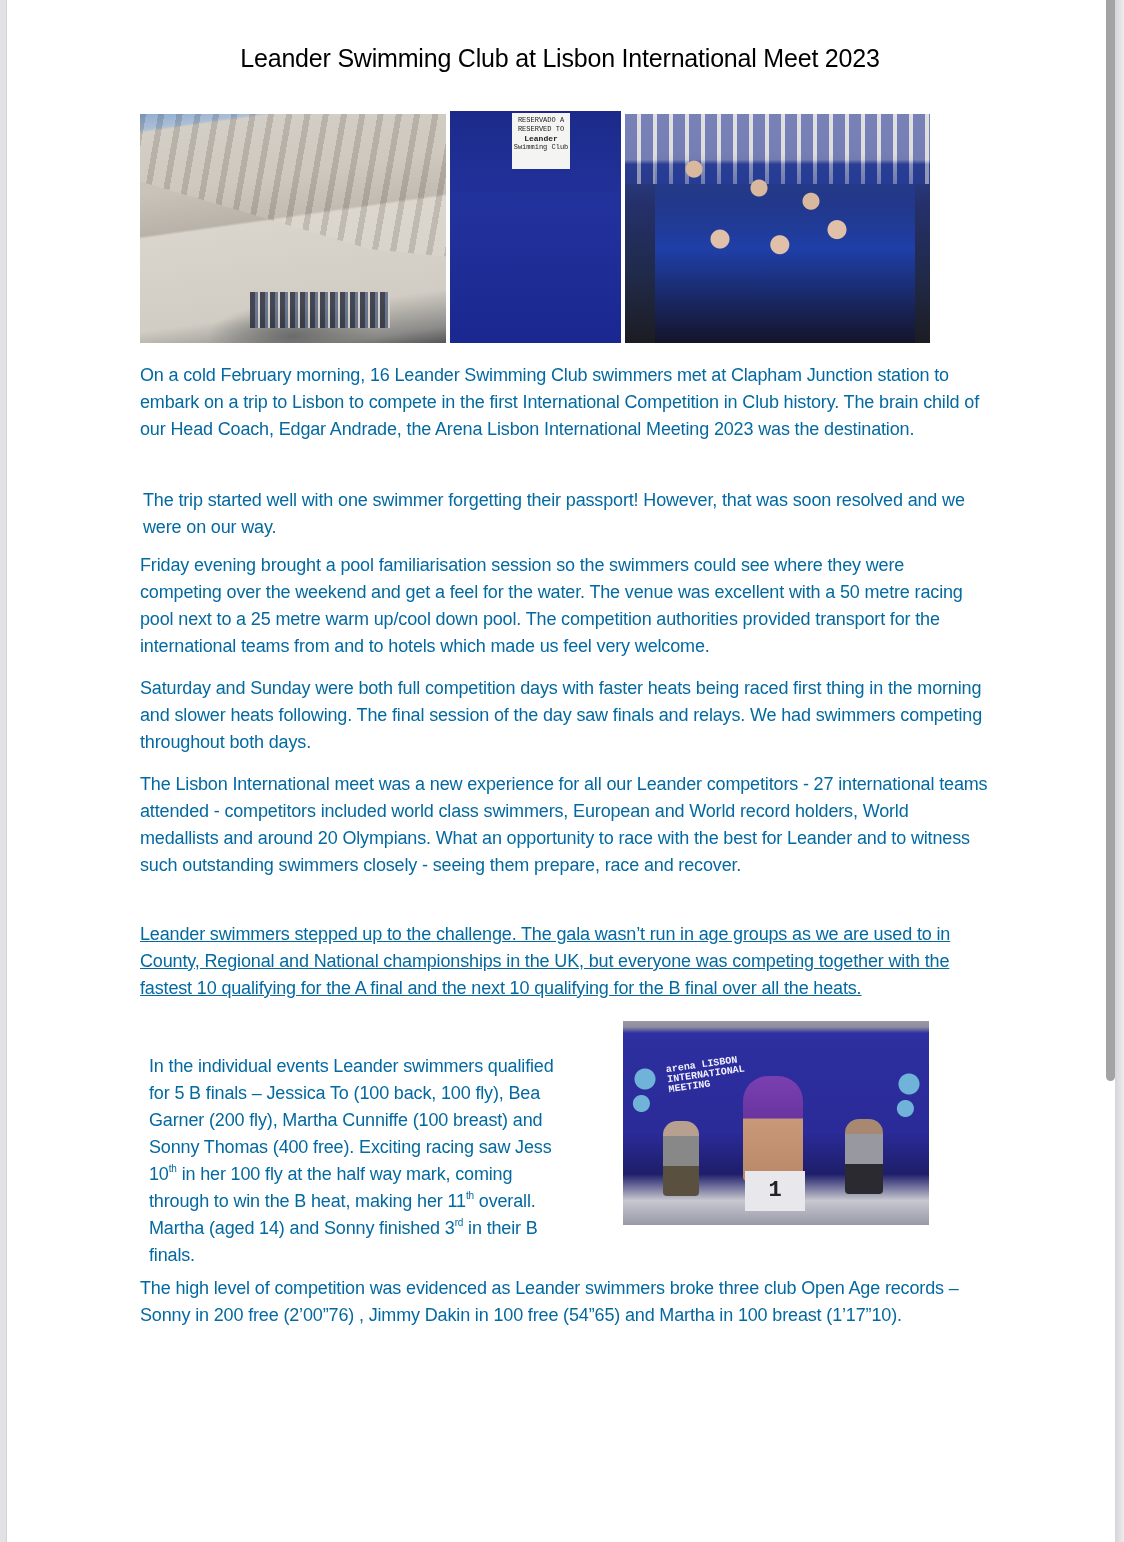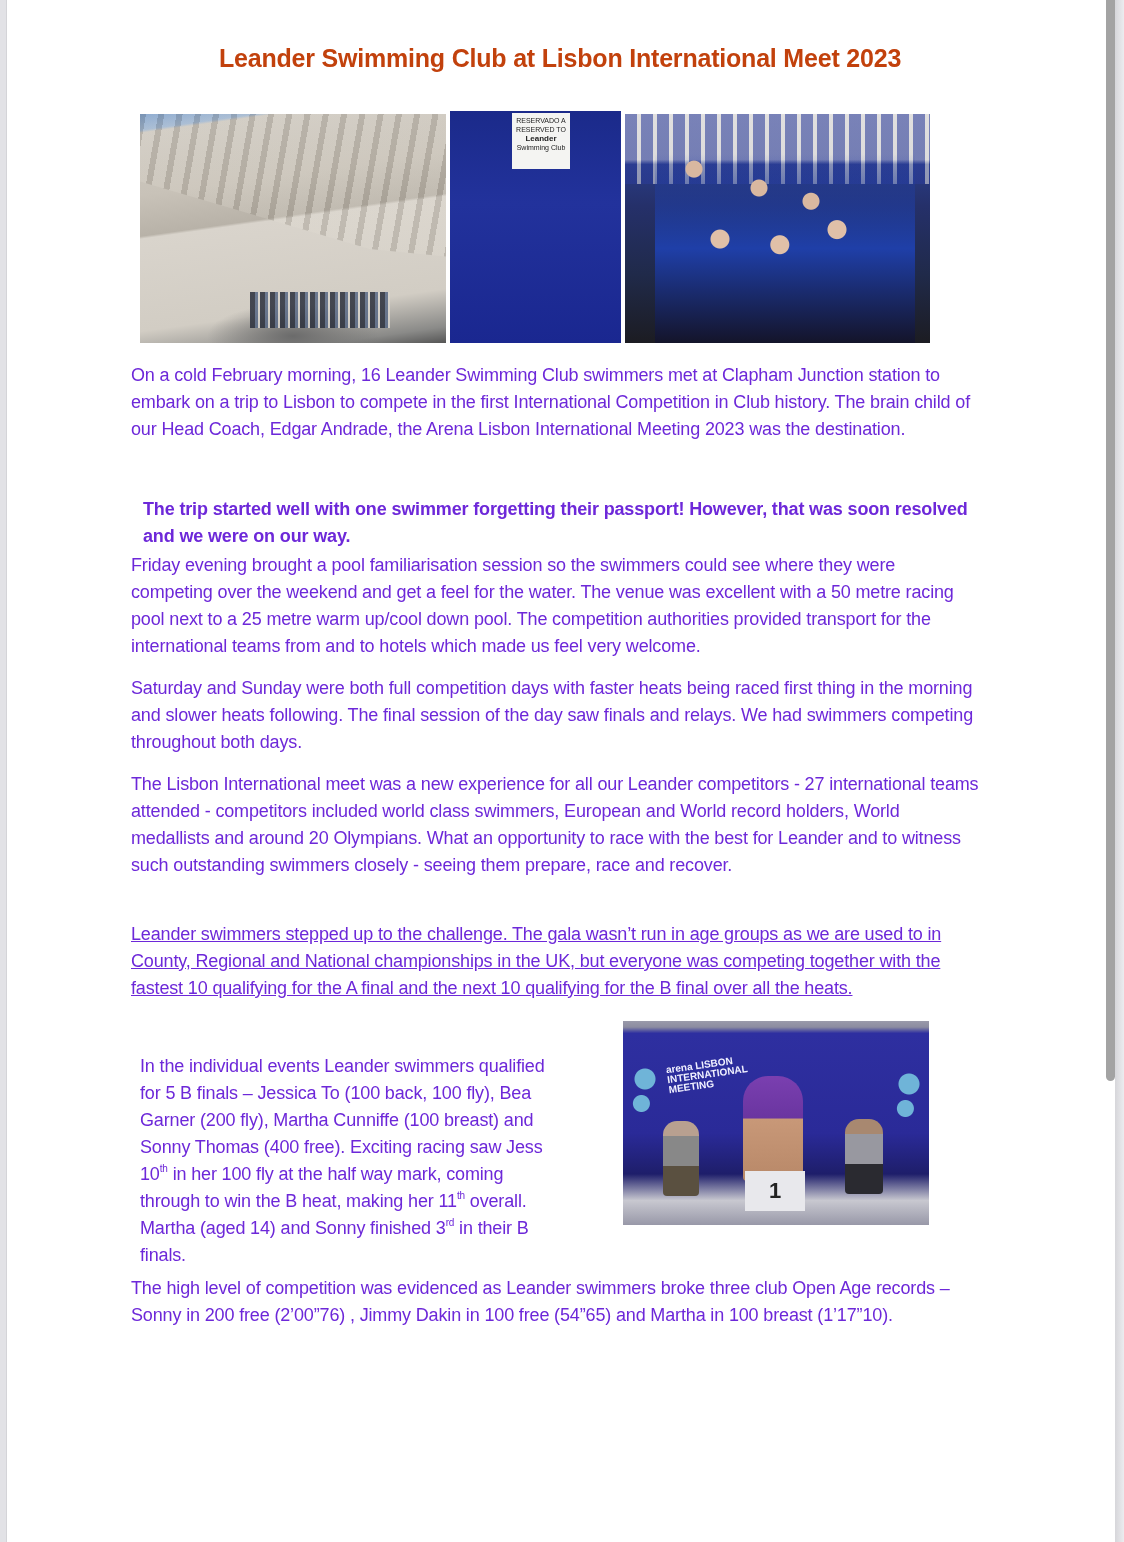--- a/index.html
+++ b/index.html
@@ -19,23 +19,23 @@
   .right-gutter {
     position: absolute; left: 1115px; top: 0; width: 9px; height: 1542px;
     background: linear-gradient(to right, #d6d6da, #ececef);
   }
   .scroll-thumb {
     position: absolute; left: 1106px; top: 0; width: 9px; height: 1081px;
     background: #a3a3a3; border-radius: 0 0 5px 5px;
   }
   .title {
     position: absolute; left: 0; top: 44px; width: 1120px; text-align: center;
-    font-weight: bold; font-size: 25px; color: #c2410c; letter-spacing: -0.2px;
+    font-weight: normal; font-size: 25px; color: #000000; letter-spacing: -0.2px;
   }
-  .photo { position: absolute; overflow: hidden; }
+  .photo { position: absolute; overflow: hidden; font-family: Liberation Mono, monospace; }
   .photo-monument {
     left: 140px; top: 114px; width: 306px; height: 229px;
     background:
       radial-gradient(ellipse 40% 20% at 50% 97%, #6b6b6b 0%, transparent 70%),
       linear-gradient(172deg, #7aa0d0 0%, #9db6d4 6%, #cfcac2 7%, #c8c2b8 30%, #b8b2a8 45%, #d9d4cc 46%, #d2cdc4 80%, #8a8a88 94%, #555 100%);
   }
   .photo-monument .statues {
     position: absolute; left: 0; top: 0; width: 306px; height: 150px;
     background:
       repeating-linear-gradient(100deg, rgba(120,112,100,0.25) 0 6px, rgba(230,225,215,0.2) 6px 18px);
@@ -86,21 +86,21 @@
     background:
       radial-gradient(circle at 15% 8%, #d9b8a0 0 8px, transparent 9px),
       radial-gradient(circle at 40% 18%, #d9b8a0 0 8px, transparent 9px),
       radial-gradient(circle at 60% 25%, #d9b8a0 0 8px, transparent 9px),
       radial-gradient(circle at 25% 45%, #e0c0a8 0 9px, transparent 10px),
       radial-gradient(circle at 48% 48%, #e0c0a8 0 9px, transparent 10px),
       radial-gradient(circle at 70% 40%, #e0c0a8 0 9px, transparent 10px),
       linear-gradient(180deg, transparent 0%, #1f3fa8 50%, #14142a 100%);
   }
   .text {
-    position: absolute; left: 131px; font-size: 18px; line-height: 27px; color: #6d28d9;
+    position: absolute; left: 140px; font-size: 18px; line-height: 27px; color: #0369a1;
     letter-spacing: -0.15px;
   }
   .p1 { top: 362px; width: 850px; }
   .p2 { top: 484px; width: 850px; }
   .p3 { top: 552px; width: 850px; }
   .p4 { top: 675px; width: 850px; }
   .p5 { top: 771px; width: 850px; }
   .p6 { top: 921px; width: 850px; text-decoration: underline; }
   .p7 { top: 1044px; width: 420px; }
   .p8 { top: 1275px; width: 850px; }
@@ -159,21 +159,21 @@
     <span>Swimming Club</span>
   </div>
 </div>
 
 <div class="photo photo-team">
   <div class="seats"></div>
   <div class="crowd"></div>
 </div>
 
 <p class="text p1" style="margin:0;">On a cold February morning, 16 Leander Swimming Club swimmers met at Clapham Junction station to embark on a trip to Lisbon to compete in the first International Competition in Club history.  The brain child of our Head Coach, Edgar Andrade, the Arena Lisbon International Meeting 2023 was the destination.</p>
-<p class="text p2" style="margin:12px;font-weight:bold;">The trip started well with one swimmer forgetting their passport!  However, that was soon resolved and we were on our way.</p>
+<p class="text p2" style="margin:3px;">The trip started well with one swimmer forgetting their passport!  However, that was soon resolved and we were on our way.</p>
 <p class="text p3" style="margin:0;">Friday evening brought a pool familiarisation session so the swimmers could see where they were competing over the weekend and get a feel for the water.  The venue was excellent with a 50 metre racing pool next to a 25 metre warm up/cool down pool.  The competition authorities provided transport for the international teams from and to hotels which made us feel very welcome.</p>
 <p class="text p4" style="margin:0;">Saturday and Sunday were both full competition days with faster heats being raced first thing in the morning and slower heats following.  The final session of the day saw finals and relays.  We had swimmers competing throughout both days.</p>
 <p class="text p5" style="margin:0;">The Lisbon International meet was a new experience for all our Leander competitors - 27 international teams attended -  competitors included world class swimmers, European and World record holders, World medallists and around 20 Olympians.  What an opportunity to race with the best for Leander and to witness such outstanding swimmers closely - seeing them prepare, race and recover.</p>
 <p class="text p6" style="margin:0;">Leander swimmers stepped up to the challenge.  The gala wasn’t run in age groups as we are used to in County, Regional and National championships in the UK, but everyone was competing together with the fastest 10 qualifying for the A final and the next 10 qualifying for the B final over all the heats.</p>
 
 <p class="text p7" style="margin:9px;">
   <span>In the individual events Leander swimmers qualified for 5 B finals – Jessica To (100 back, 100 fly), Bea Garner (200 fly), Martha Cunniffe (100 breast) and Sonny Thomas (400 free).  Exciting racing saw Jess 10</span><sup>th</sup><span> in her 100 fly at the half way mark, coming through to win the B heat, making her 11</span><sup>th</sup><span> overall.  Martha (aged 14) and Sonny finished 3</span><sup>rd</sup><span> in their B finals.</span>
 </p>
 
 <div class="photo photo-race">

